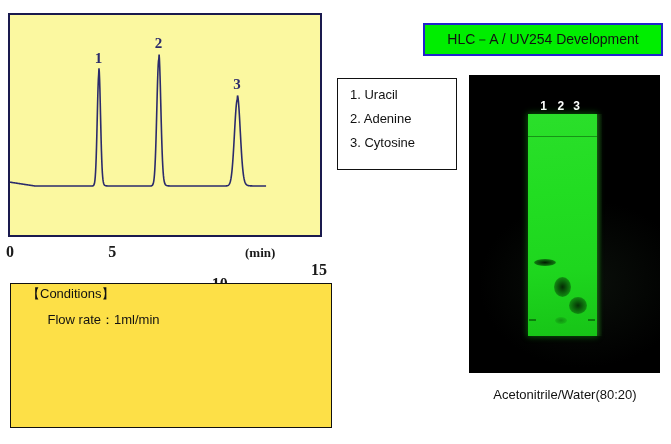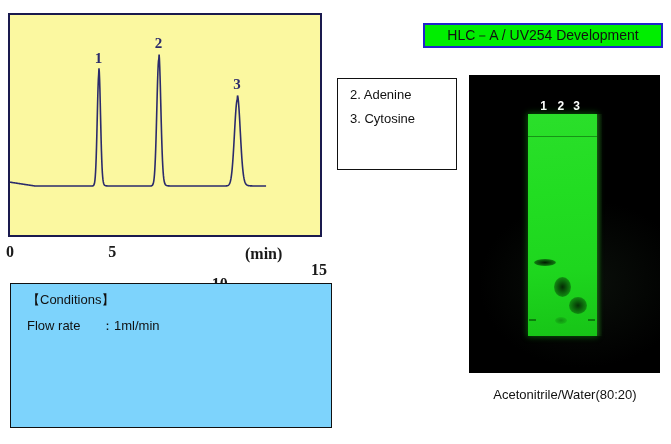--- a/index.html
+++ b/index.html
@@ -57,21 +57,21 @@
     position: absolute;
     font-family: "Liberation Serif", serif;
     font-size: 16px;
     font-weight: 700;
     color: #1a1a1a;
     line-height: 1;
   }
   #axis-unit-label {
     position: absolute;
     font-family: "Liberation Serif", serif;
-    font-size: 16px;
+    font-size: 13px;
     font-weight: 700;
     color: #1a1a1a;
     left: 245px;
     top: 8px;
     line-height: 1;
   }
 
   
   #legend-box {
     position: absolute;
@@ -93,52 +93,53 @@
   }
 
   
   #conditions-box {
     position: absolute;
     left: 10px;
     top: 283px;
     width: 322px;
     height: 145px;
     border: 1px solid #111111;
-    background: #7dd3fc;
+    background: #fde047;
     box-sizing: border-box;
-    padding: 9px 0 0 16px;
+    padding: 3px 0 0 16px;
   }
   #conditions-title {
     font-size: 13px;
     color: #111111;
     line-height: 1;
     margin-bottom: 13px;
     white-space: nowrap;
   }
   .condition-row {
     font-size: 13px;
     color: #111111;
     line-height: 1;
     margin-bottom: 13px;
     white-space: nowrap;
   }
   .condition-label {
     display: inline-block;
   }
   .condition-label.fixed {
     width: 74px;
+    text-align: right;
   }
 
   
   #banner {
     position: absolute;
     left: 423px;
     top: 23px;
     width: 240px;
-    height: 25px;
+    height: 33px;
     background: #00ee00;
     border: 2px solid #2222cc;
     box-sizing: border-box;
     display: flex;
     align-items: center;
     justify-content: center;
   }
   #banner-title {
     font-size: 14px;
     color: #111111;
@@ -266,20 +267,21 @@
 
 <div id="axis-labels">
   <span class="axis-tick-label" id="tick-0" style="left: 6px; top: 6px;">0</span>
   <span class="axis-tick-label" id="tick-1" style="left: 108.333px; top: 6px;">5</span>
   <span class="axis-tick-label" id="tick-2" style="left: 211.667px; top: 6px; margin-top: 32px;">10</span>
   <span class="axis-tick-label" id="tick-3" style="left: 311px; top: 24px;">15</span>
   <span id="axis-unit-label">(min)</span>
 </div>
 
 <div id="legend-box">
+  <div class="legend-item">1. Uracil</div>
   <div class="legend-item">2. Adenine</div>
   <div class="legend-item">3. Cytosine</div>
 </div>
 
 <div id="conditions-box">
   <div id="conditions-title">【Conditions】</div>
 
 
 
   <div class="condition-row">

